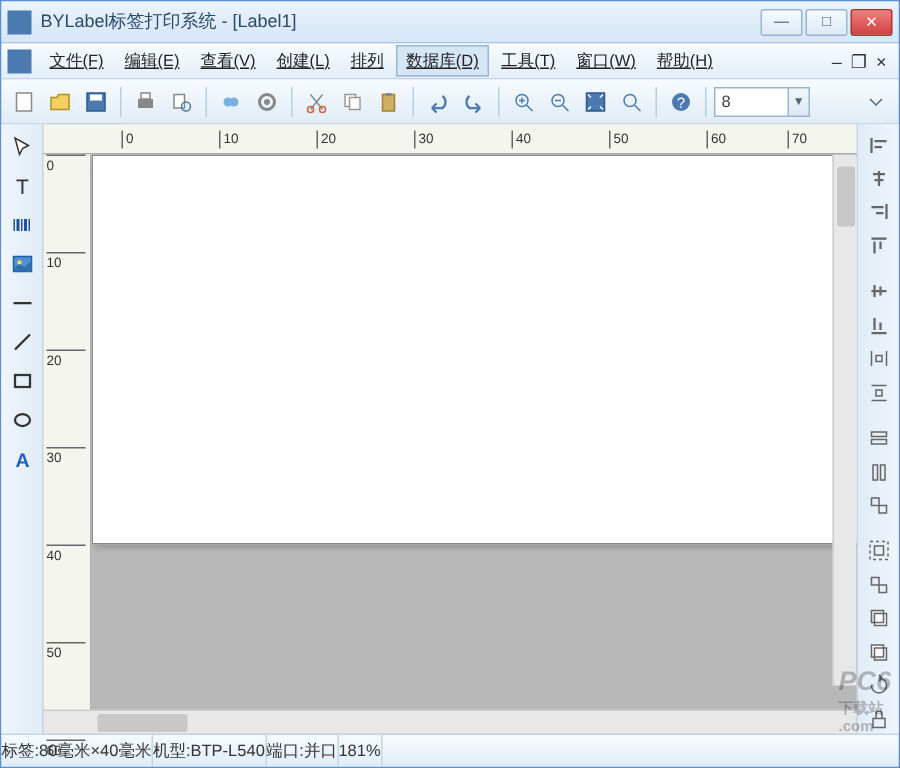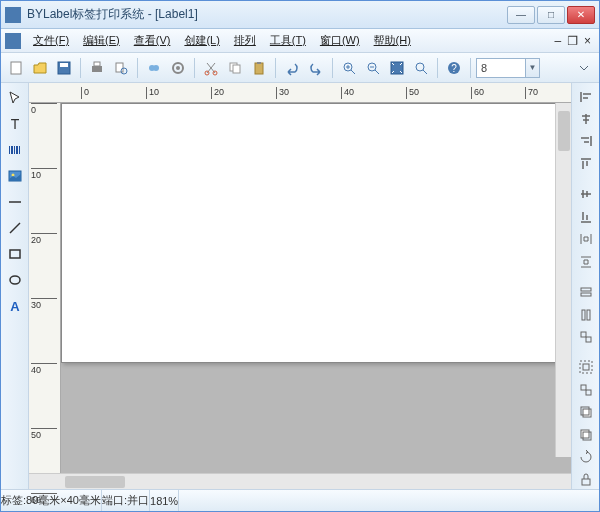--- a/index.html
+++ b/index.html
@@ -71,20 +71,21 @@
     </div>
   </div>
 
   <div class="menubar">
     <div class="app-icon2"></div>
     <div class="menu-item">文件(F)</div>
     <div class="menu-item">编辑(E)</div>
     <div class="menu-item">查看(V)</div>
     <div class="menu-item">创建(L)</div>
     <div class="menu-item">排列</div>
+    <div class="menu-item active">数据库(D)</div>
     <div class="menu-item">工具(T)</div>
     <div class="menu-item">窗口(W)</div>
     <div class="menu-item">帮助(H)</div>
     <div class="menu-spacer"></div>
     <div class="mdi-btns">
       <span>–</span>
       <span>❐</span>
       <span>×</span>
     </div>
   </div>
@@ -400,17 +401,21 @@
           <svg width="16" height="16">
             <rect x="4" y="8" width="8" height="6" fill="none" stroke="#666"></rect>
             <path d="M6 8V5a2 2 0 0 1 4 0v3" fill="none" stroke="#666"></path>
           </svg>
         </div>
     </div>
   </div>
 
   <div class="statusbar">
     <div class="status-cell">标签:80毫米×40毫米</div>
+    <div class="status-cell">机型:BTP-L540</div>
     <div class="status-cell">端口:并口</div>
     <div class="status-cell">181%</div>
   </div>
 
+  <div class="watermark">
+    <span>PC6</span><small>下载站</small><small>.com</small>
+  </div>
 </div>
 
 </body></html>

